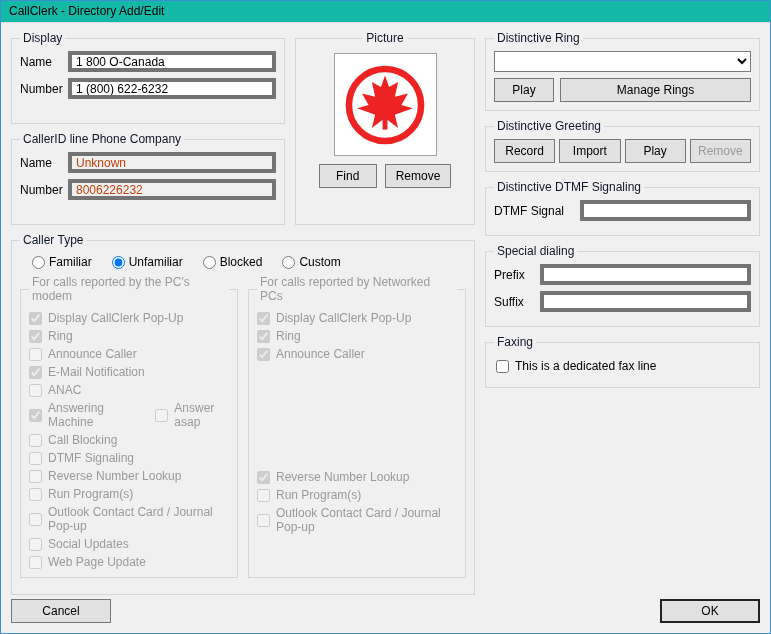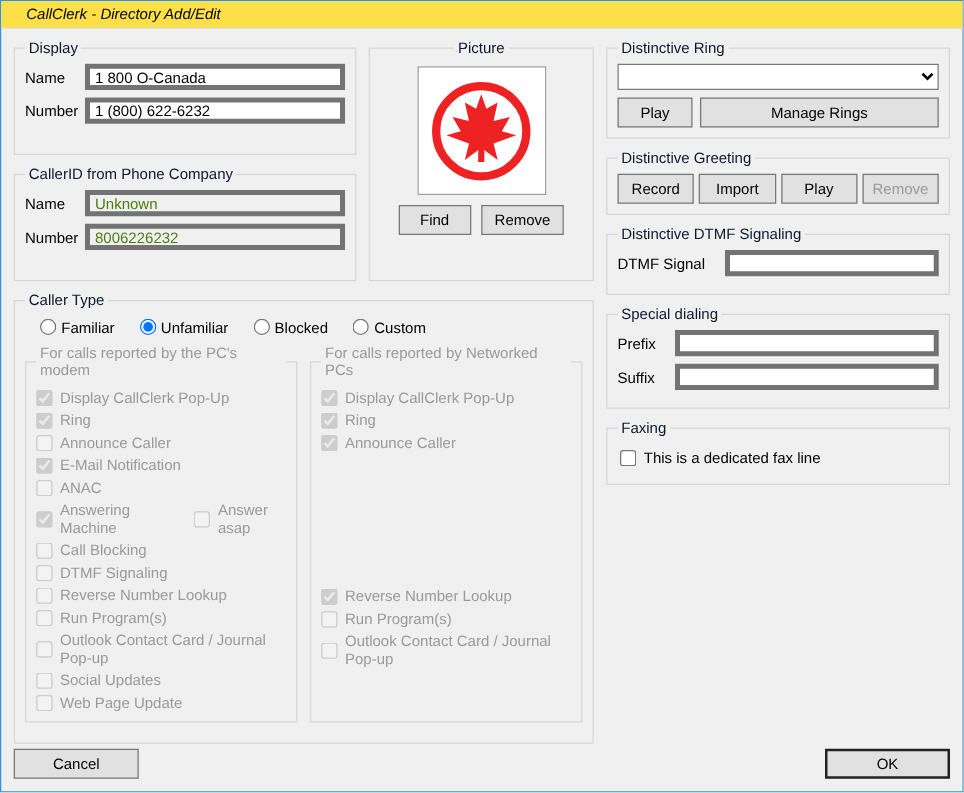--- a/index.html
+++ b/index.html
@@ -15,26 +15,25 @@
   }
   .window {
     width: 771px;
     height: 634px;
     background: #f0f0f0;
     border: 1px solid #3a90d0;
     position: relative;
   }
   .titlebar {
     height: 22px;
-    background: #fde047;
+    background: #14b8a6;
     border-bottom: 1px solid #ddd;
-    padding: 3px 20px;
+    padding: 3px 8px;
     font-size: 12px;
     color: #000;
-    font-style: italic;
   }
   .client {
     position: absolute;
     top: 22px; left:0; right:0; bottom:0;
     padding: 8px 10px 8px 10px;
   }
   fieldset {
     border: 1px solid #d6d6d6;
     border-radius: 0;
     padding: 6px 8px 8px 8px;
@@ -49,21 +48,21 @@
   .row:last-child { margin-bottom:16px; }
   .lbl { width:48px; font-size:12px; }
   input.txt {
     flex:1;
     height:21px;
     border:4px solid #737373;
     background:#fff;
     padding:1px 4px;
     font: inherit;
   }
-  input.txt[readonly] { background:#f0f0f0; color:#4d7c0f; }
+  input.txt[readonly] { background:#f0f0f0; color:#c2410c; }
   .cols { display:flex; gap:10px; width:100%; }
   .left { width:490px; }
   .right { flex:1; }
   .picture-box { text-align:center; }
   .pic {
     width:103px; height:103px;
     border:1px solid #a0a0a0;
     background:#fff;
     margin:2px auto 8px auto;
     display:flex; align-items:center; justify-content:center;
@@ -73,21 +72,21 @@
     min-width:58px;
     border:1px solid #777;
     background:#e1e1e1;
     font: inherit;
     cursor:pointer;
     padding:0 10px;
   }
   .btn.disabled { color:#9a9a9a; cursor:default; }
   .btn-row { display:flex; gap:8px; justify-content:center; }
   .radio-row { display:flex; gap:20px; padding:2px 6px 6px 12px; flex-wrap:wrap; }
-  .radio-item { display:flex; align-items:flex-start; gap:4px; }
+  .radio-item { display:flex; align-items:flex-end; gap:4px; }
   .radio-item input { margin:0; }
   .chk-list { display:flex; flex-direction:column; gap:4px; padding:2px 0; }
   .chk-item { display:flex; align-items:center; gap:6px; color:#9a9a9a; }
   .chk-item input { margin:0; accent-color:#9a9a9a; }
   .chk-inline { display:inline-flex; align-items:center; gap:6px; margin-left:14px; color:#9a9a9a;}
   .sub-fs { border:1px solid #d6d6d6; padding:6px 8px; }
   .sub-fs legend { color:#9a9a9a; }
   .two { display:flex; gap:10px; }
   .two > fieldset { flex:1; }
   .rt-row { display:flex; align-items:center; gap:6px; margin-bottom:6px; }
@@ -130,21 +129,21 @@
                 <span class="lbl">Name</span>
                 <input class="txt" type="text" value="1 800 O-Canada" style="">
               </div>
               <div class="row">
                 <span class="lbl">Number</span>
                 <input class="txt" type="text" value="1 (800) 622-6232" style="">
               </div>
             </fieldset>
 
             <fieldset>
-              <legend>CallerID from Phone Company</legend>
+              <legend>CallerID line Phone Company</legend>
               <div class="row">
                 <span class="lbl">Name</span>
                 <input class="txt" type="text" readonly="" value="Unknown" style="">
               </div>
               <div class="row">
                 <span class="lbl">Number</span>
                 <input class="txt" type="text" readonly="" value="8006226232" style="">
               </div>
             </fieldset>
           </div>

